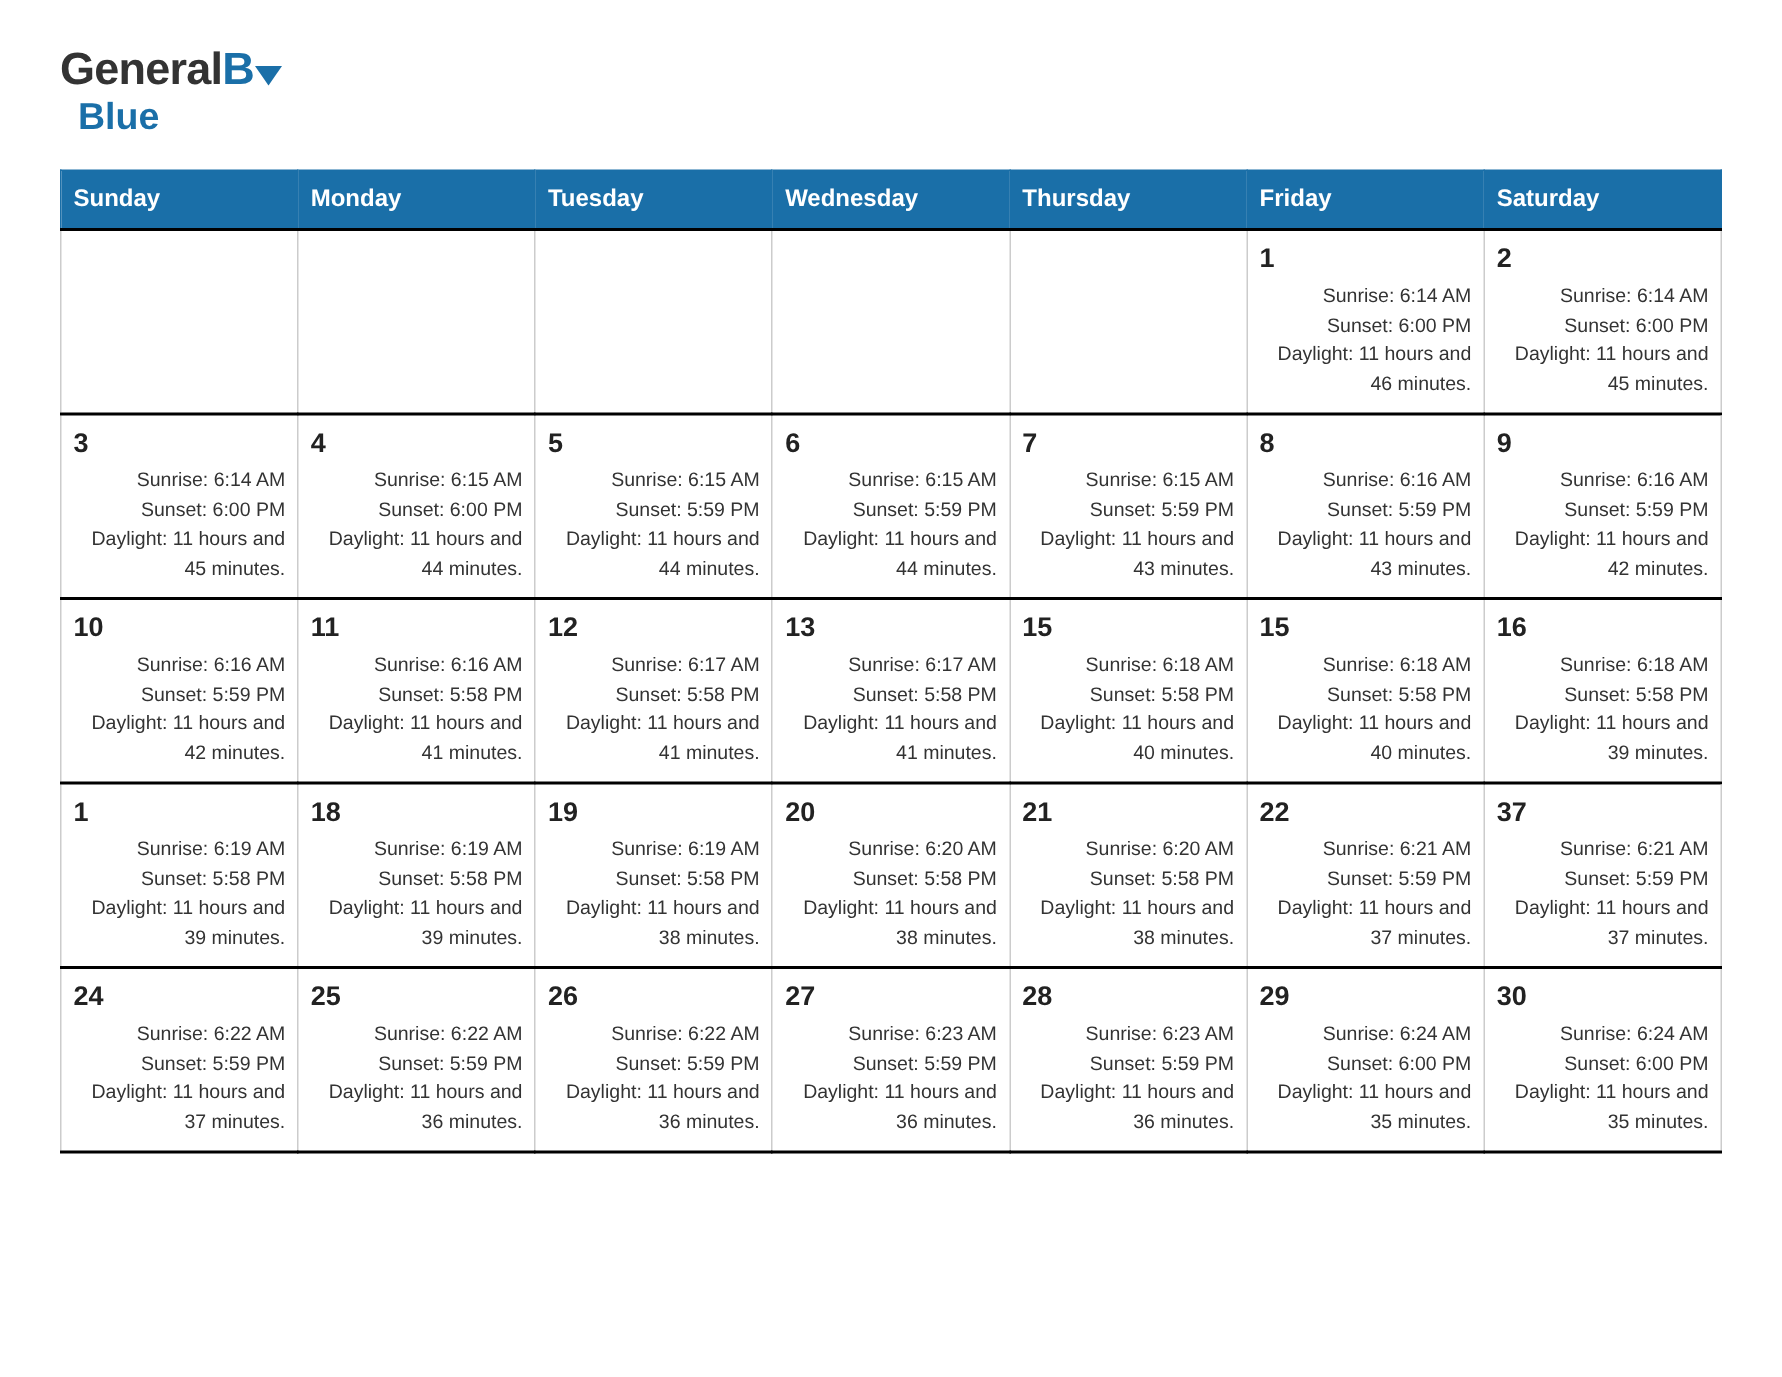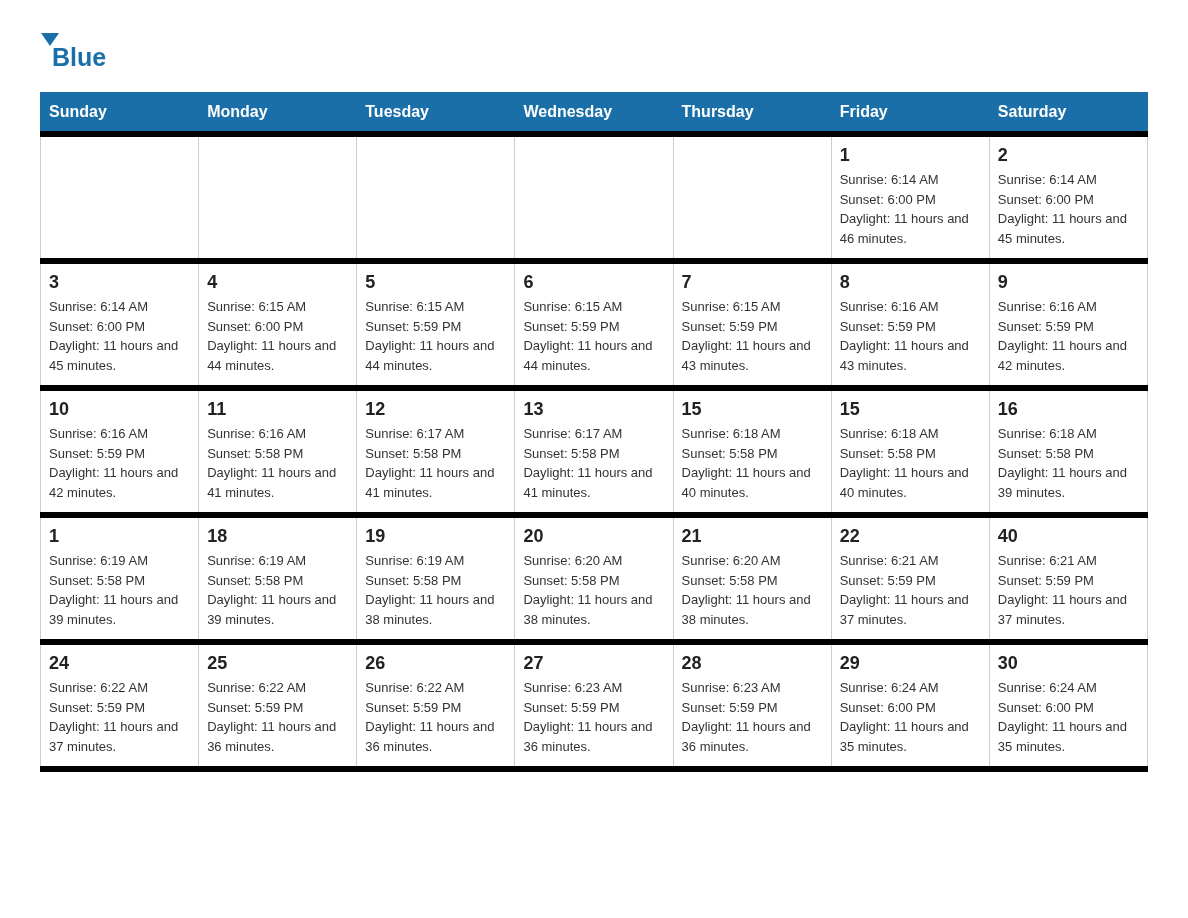--- a/index.html
+++ b/index.html
@@ -47,33 +47,34 @@
       vertical-align: top;
       border: 1px solid #ccc;
       padding: 8px 8px 10px 8px;
       width: 14.28%;
       font-size: 13px;
       color: #333;
       min-height: 100px;
       background: #fff;
     }
     .calendar tr {
-      border-bottom: 6px solid #000000;
+      border-bottom: 2px solid #000000;
     }
     .day-number {
       font-size: 18px;
       font-weight: bold;
       color: #222;
       margin-bottom: 4px;
       display: block;
     }
     .day-info {
       font-size: 13px;
       color: #333;
       line-height: 1.5;
+      text-align: right;
     }
     .empty-cell {
       background: #f9f9f9;
     }
     .logo-row {
       display: flex;
       align-items: center;
     }
     .logo-text-general {
       font-size: 30px;
@@ -106,20 +107,21 @@
       display: flex;
       flex-direction: column;
     }
   </style>
 </head>
 <body>
 
 <div class="header">
   <div class="logo-wrapper">
     <div class="logo-row">
+      <span class="logo-text-general">General<span class="logo-b">B</span></span>
         <span class="logo-arrow"></span>
     </div>
     <div style="margin-left:6px;">
       <span class="logo-blue-text">Blue</span>
     </div>
   </div>
 </div>
 
 <table class="calendar">
   <thead>
@@ -272,21 +274,21 @@
 Sunset: 5:58 PM
 Daylight: 11 hours and 38 minutes.</div>
         </td>
         <td>
           <span class="day-number">22</span>
           <div class="day-info" style="white-space: pre-line;">Sunrise: 6:21 AM
 Sunset: 5:59 PM
 Daylight: 11 hours and 37 minutes.</div>
         </td>
         <td>
-          <span class="day-number">40</span>
+          <span class="day-number">37</span>
           <div class="day-info" style="white-space: pre-line;">Sunrise: 6:21 AM
 Sunset: 5:59 PM
 Daylight: 11 hours and 37 minutes.</div>
         </td>
       </tr>
       <tr>
         <td>
           <span class="day-number">24</span>
           <div class="day-info" style="white-space: pre-line;">Sunrise: 6:22 AM
 Sunset: 5:59 PM

